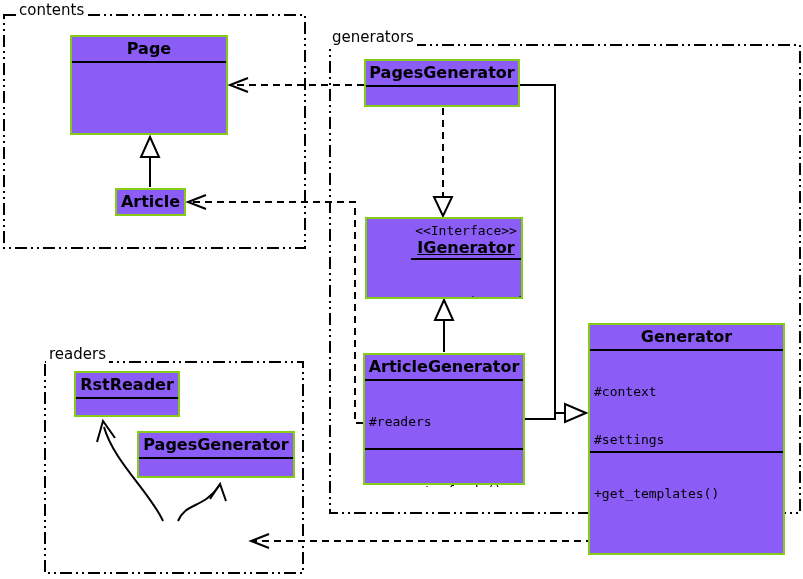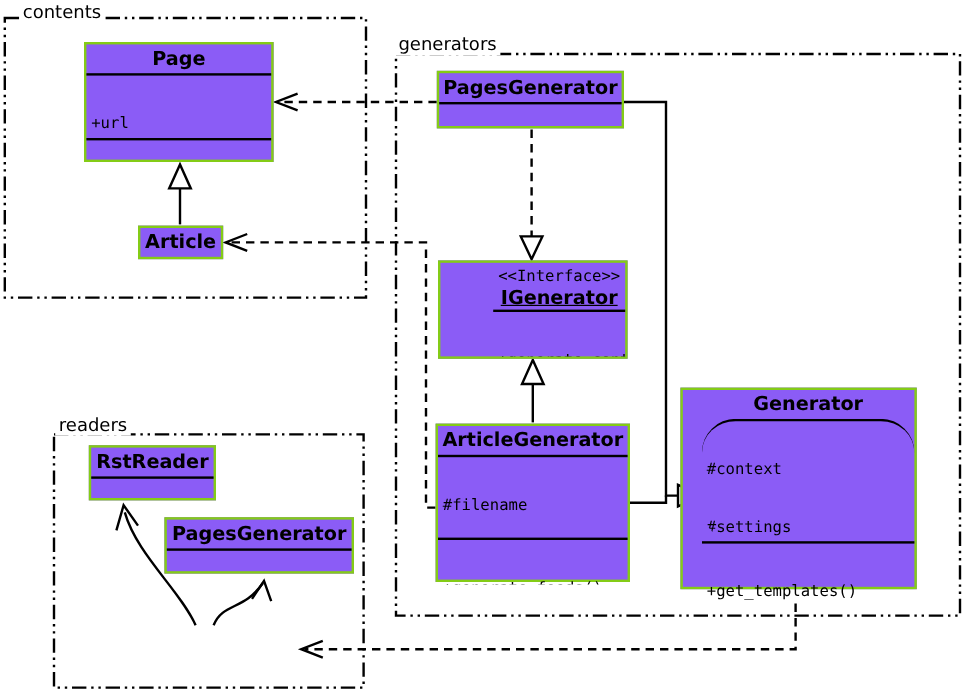--- a/index.html
+++ b/index.html
@@ -89,25 +89,20 @@
       <polyline class="wire" points="210,499 220,484 226,501"></polyline>
     </g>
   </svg>
 
   <div class="pkg-label" style="left:16px;top:1px;">contents</div>
   <div class="pkg-label" style="left:329px;top:28px;">generators</div>
   <div class="pkg-label" style="left:46px;top:345px;">readers</div>
 
   <div class="uml-box" style="left:70px;top:35px;width:158px;height:100px;">
     <div class="uml-title">Page</div>
-    <div class="uml-sec" style="height:50px;">
-      <div>+url</div>
-      
-      
-    </div>
     <div class="uml-sec" style="height:18px;">
       
     </div>
   </div>
 
   <div class="uml-box" style="left:115px;top:188px;width:71px;height:28px;">
     <div class="uml-title">Article</div>
   </div>
 
   <div class="uml-box" style="left:364px;top:59px;width:156px;height:48px;">
@@ -122,34 +117,34 @@
     <div class="iface-name">IGenerator</div>
     <div class="uml-sec" style="height:35px;">
       <div>+generate_context()</div>
       
     </div>
   </div>
 
   <div class="uml-box" style="left:363px;top:353px;width:162px;height:132px;">
     <div class="uml-title">ArticleGenerator</div>
     <div class="uml-sec" style="height:65px;">
-      <div>#filename</div>
+      <div>#readers</div>
       
       
       
     </div>
     <div class="uml-sec" style="height:35px;">
       <div>+generate_feeds()</div>
       
     </div>
   </div>
 
-  <div class="uml-box" style="left:567px;top:323px;width:197px;height:168px;padding-left:16px;">
+  <div class="uml-box" style="left:588px;top:323px;width:197px;height:232px;">
     <div class="uml-title">Generator</div>
-    <div class="uml-sec" style="height:98px;border-radius:28px;">
+    <div class="uml-sec" style="height:98px;">
       <div>#context</div>
       <div>#settings</div>
       
       
       
       
     </div>
     <div class="uml-sec" style="height:50px;">
       <div>+get_templates()</div>
       

